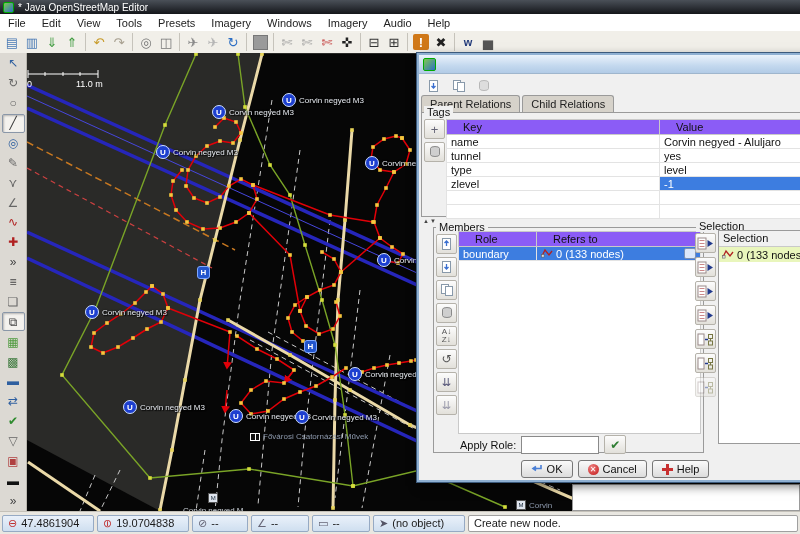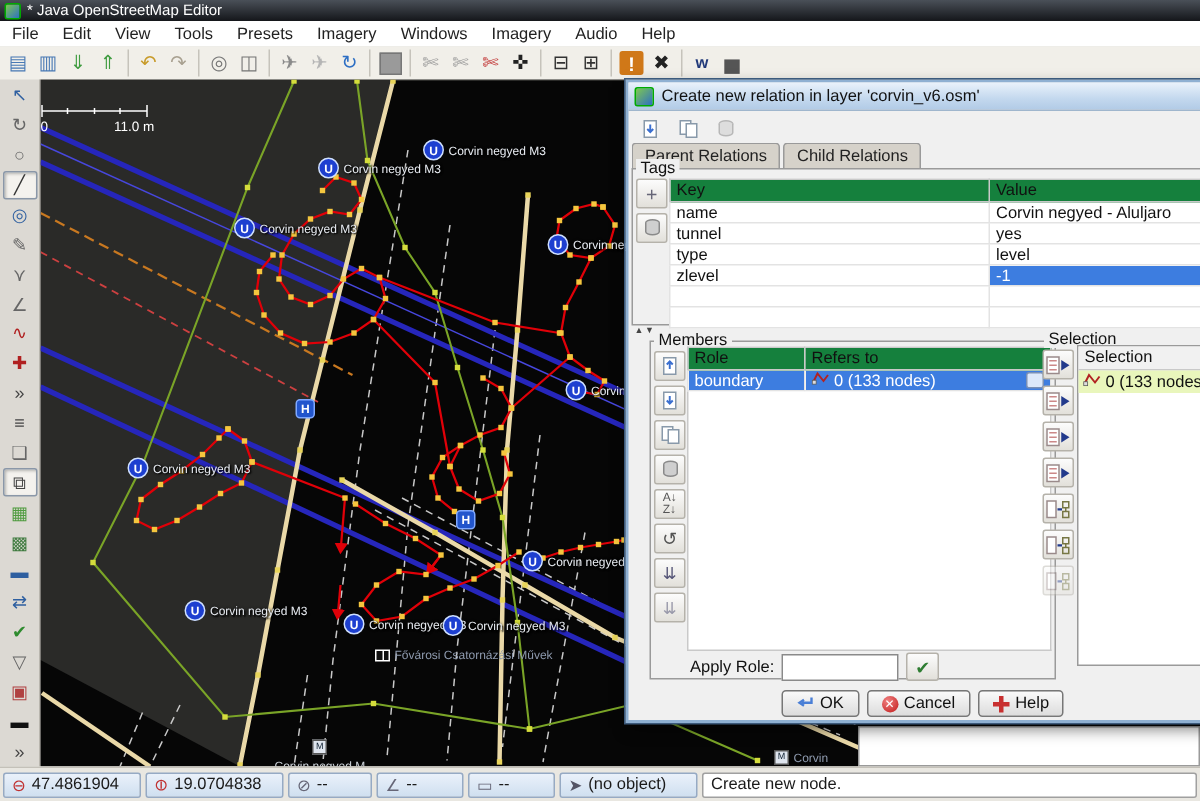--- a/index.html
+++ b/index.html
@@ -64,22 +64,22 @@
   .tab{padding:2px 8px 2px 8px;font-size:11px;background:#d6d2ca;border:1px solid #9a9a9a;
     border-bottom:none;border-radius:3px 3px 0 0;margin-right:2px;color:#222;}
   .tab.active{background:#f0f0f0;position:relative;top:1px;padding-top:3px;}
   .tpanel{position:absolute;border:1px solid #9a9a9a;background:#f0f0f0;box-sizing:border-box;}
   .panel-label{position:absolute;top:-7px;left:2px;background:#f0f0f0;padding:0 3px;font-size:11px;}
   #tags-panel{top:57px;left:2px;width:392px;height:105px;border-top:1px solid #9a9a9a;}
   .icon-col{position:absolute;left:2px;top:6px;width:20px;display:flex;flex-direction:column;gap:3px;}
   .icbtn{width:19px;height:18px;display:flex;align-items:center;justify-content:center;
     border:1px solid #b5b2aa;border-radius:2px;background:linear-gradient(#fcfcfc,#e2e0da);font-size:12px;color:#555;}
   table.grid{border-collapse:collapse;table-layout:fixed;font-size:11px;background:#fff;}
-  table.grid th{background:#15803d;border:1px solid #c9c9c9;font-weight:normal;text-align:left;
-    padding:0 4px;height:14px;}
+  table.grid th{background:#8b5cf6;border:1px solid #c9c9c9;font-weight:normal;text-align:left;
+    padding:0 16px;height:14px;}
   table.grid td{border:1px solid #e3e3e3;padding:0 4px;height:13px;white-space:nowrap;overflow:hidden;}
   #tags-table{position:absolute;left:24px;top:6px;width:368px;}
   td.cell-sel{background:#3d7de0;color:#fff;}
   tr.row-sel td{background:#3d7de0;color:#fff;}
   .split-handle{position:absolute;top:163px;left:4px;font-size:6px;color:#444;letter-spacing:1px;}
   #members-panel{top:172px;left:2px;width:271px;height:226px;margin-left:12px;}
   #members-table{position:absolute;left:24px;top:3px;width:243px;}
   .table-filler{position:absolute;background:#fff;border:1px solid #c9c9c9;border-top:none;}
   .refers-cell{display:flex;align-items:center;gap:3px;}
   .member-tail{margin-left:auto;width:10px;height:9px;background:#dce8fa;border:1px solid #7a90b5;border-radius:2px;}
@@ -470,21 +470,20 @@
       <span class="mini-metro">M</span>
       <span>Corvin</span>
     </div>
   </div>
 
 <div id="whitepanel"></div>
 
 <div id="dialog">
   <div class="dlg-title">
     <span class="appicon"></span>
-    <span>Create new relation in layer 'corvin_v6.osm'</span>
   </div>
   <div class="dlg-toolbar" id="dlg-toolbar">
       <div class="dbtn">
         <svg width="14" height="14">
           <rect x="2.5" y="1.5" width="8" height="11" fill="#fff" stroke="#8899aa"></rect>
           <path d="M6.5 4 v5 M4.5 7 L6.5 9 L8.5 7" stroke="#3a6fd0" fill="none" stroke-width="1.3"></path>
         </svg>
       </div>
       <div class="dbtn">
         <svg width="14" height="14">

